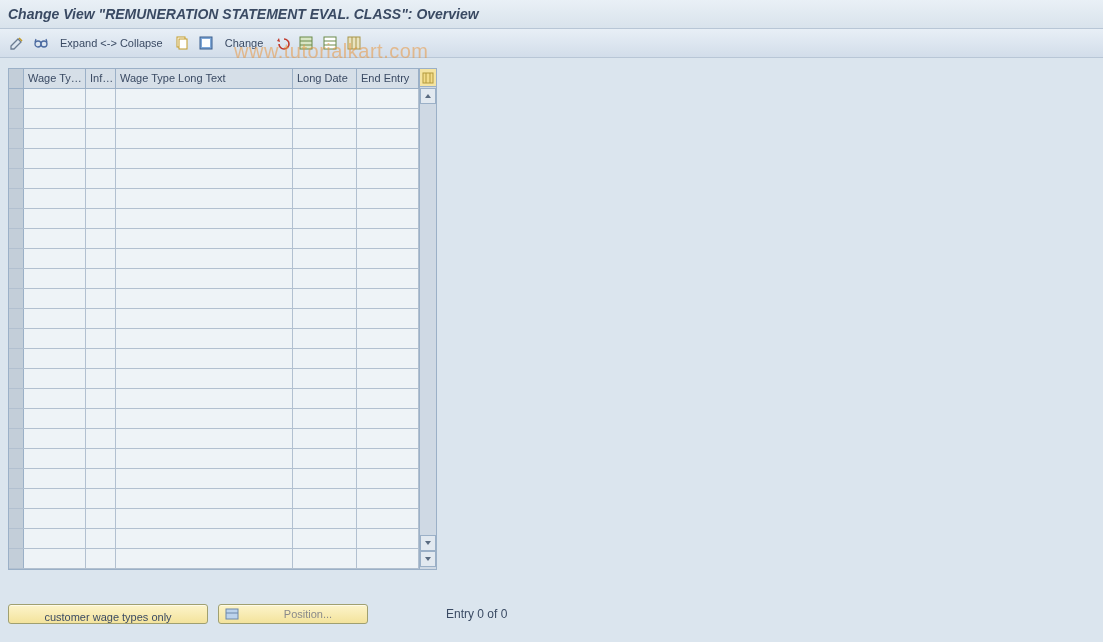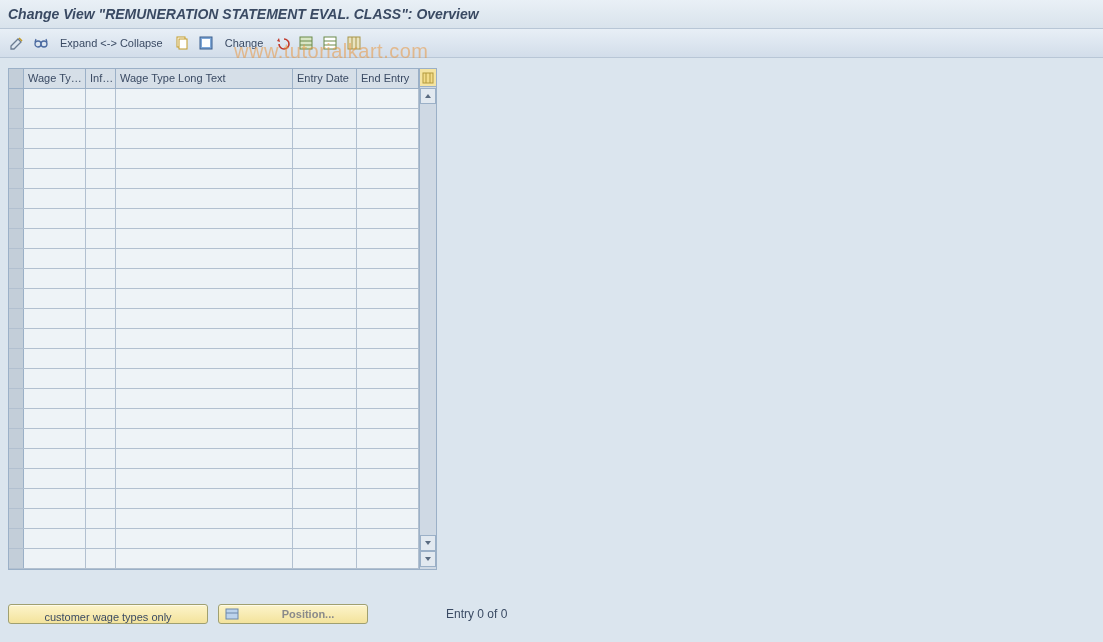--- a/index.html
+++ b/index.html
@@ -175,21 +175,21 @@
       box-shadow: inset 0 1px 0 rgba(255,255,255,.6);
     }
     .push-btn.disabled {
       color: #8a8a8a;
       cursor: default;
     }
     .push-btn svg { width: 14px; height: 14px; }
     .btn-customer { width: 200px; align-items: flex-end; }
     .btn-position { width: 150px; padding-left: 6px; justify-content: flex-start; }
     .btn-position .icon-slot { width: 18px; display:flex; }
-    .btn-position span.lbl { flex:1; text-align:center;font-weight:bold; }
+    .btn-position span.lbl { flex:1; text-align:center; }
 
     .entry-label {
       font-size: 12px;
       color: #3a4a63;
       margin-left: 68px;
     }
 
     .watermark {
       position: absolute;
       left: 234px;
@@ -270,21 +270,21 @@
 <div class="watermark">www.tutorialkart.com</div>
 
 <div class="content-area">
   <div class="table-wrap">
     <div class="grid">
       <div class="header-row">
         <div class="hcell sel-cell"></div>
         <div class="hcell col-w1">Wage Ty…</div>
         <div class="hcell col-w2">Inf…</div>
         <div class="hcell col-w3">Wage Type Long Text</div>
-        <div class="hcell col-w4">Entry Date</div>
+        <div class="hcell col-w4">Long Date</div>
         <div class="hcell col-w5">End Entry</div>
       </div>
       <div id="table-body">
           <div class="body-row">
             <div class="rcell sel-cell"></div>
             <div class="rcell col-w1"></div>
             <div class="rcell col-w2"></div>
             <div class="rcell col-w3"></div>
             <div class="rcell col-w4"></div>
             <div class="rcell col-w5"></div>

